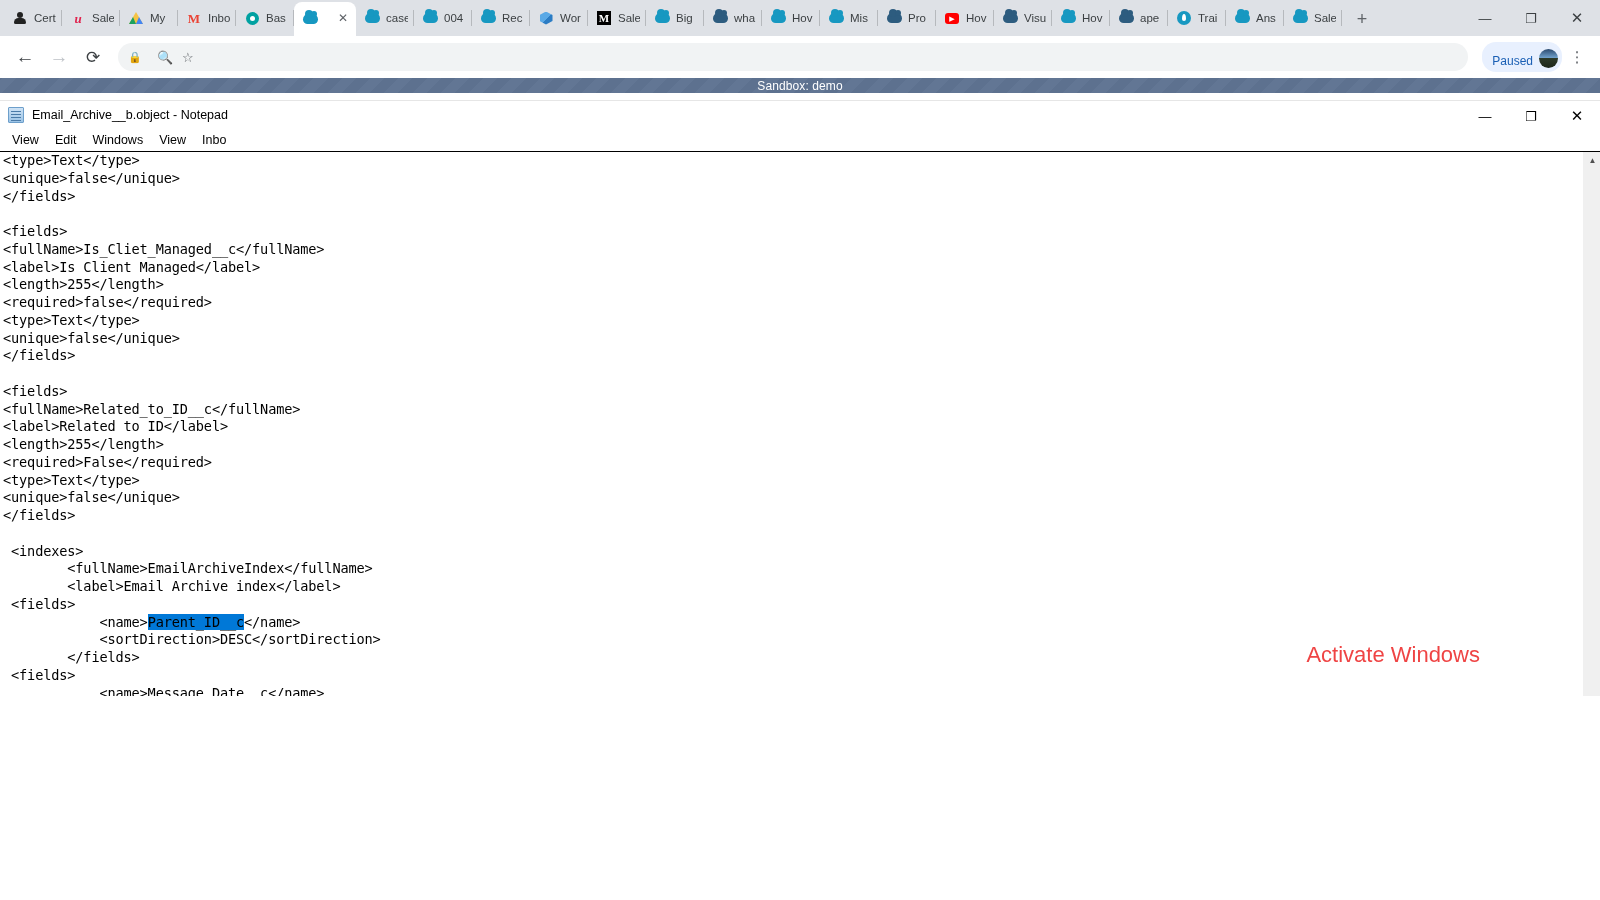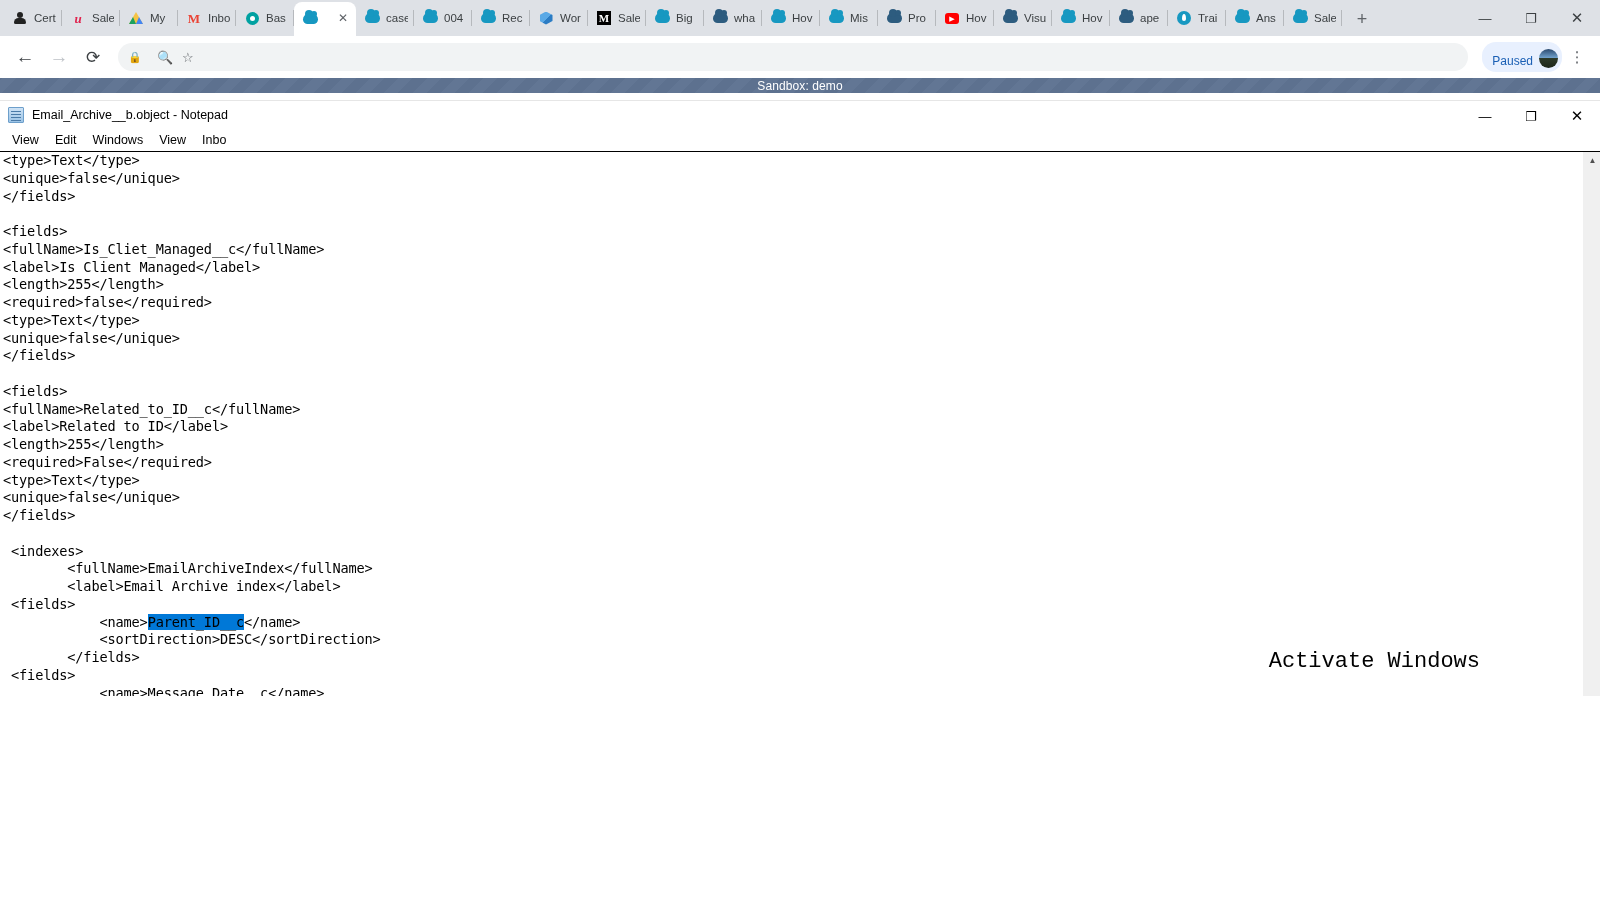--- a/index.html
+++ b/index.html
@@ -351,24 +351,24 @@
   .np-scroll .thumb {
     position: absolute;
     left: 0; width: 17px;
     top: 650px; bottom: 0;
     background: #cdcdcd;
   }
 
   .watermark {
     position: absolute;
     right: 120px;
-    bottom: 22px;
+    bottom: 28px;
     font-size: 22px;
-    color: #000000;
-    font-family: Liberation Mono, monospace;
+    color: #ef4444;
+    font-family: Liberation Sans, sans-serif;
     pointer-events: none;
   }
 </style>
 </head>
 <body>
 
 <div class="browser">
 
   <div class="tabstrip">
     <div class="tabs-wrap" id="tabs-wrap">

